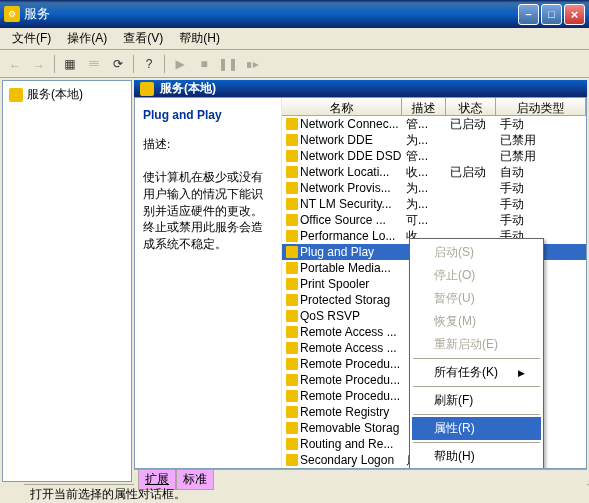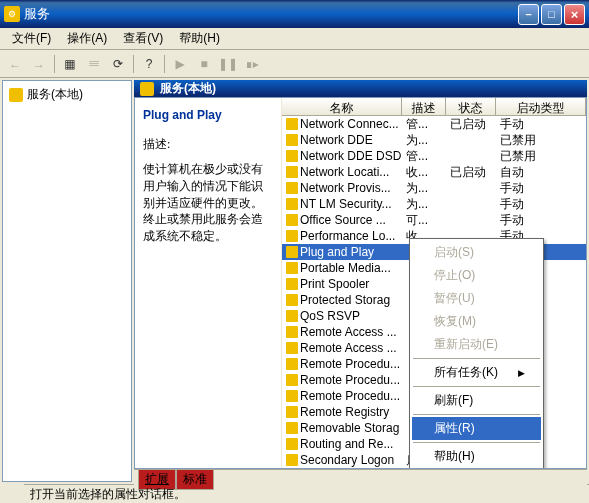--- a/index.html
+++ b/index.html
@@ -20,33 +20,33 @@
 .content { display: flex; height: 406px; }
 .left-pane { width: 130px; background: white; border: 1px solid #7f9db9; margin: 2px 0 2px 2px; padding: 4px; }
 .tree-item { display: flex; align-items: center; gap: 4px; padding: 1px 2px; }
 .tree-icon { width: 14px; height: 14px; background: #f0c000; border-radius: 2px; }
 .right-pane { flex: 1; margin: 2px; display: flex; flex-direction: column; }
 .pane-header { height: 22px; background: linear-gradient(to bottom, #0a5fc4, #0a246a); color: white; font-weight: bold; display: flex; align-items: center; padding: 0 6px; gap: 6px; }
 .pane-header-icon { width: 14px; height: 14px; background: #f0c000; border-radius: 2px; }
 .detail-area { flex: 1; background: white; border: 1px solid #7f9db9; display: flex; position: relative; }
 .detail-left { width: 147px; padding: 10px 8px; border-right: 1px solid #ece9d8; }
 .detail-title { font-weight: bold; color: #003399; margin-bottom: 14px; }
-.detail-label { margin-bottom: 8px; font-family: Liberation Serif, serif; }
+.detail-label { margin-bottom: 16px; font-family: Liberation Serif, serif; }
 .detail-desc { line-height: 1.4; }
 .list-area { flex: 1; display: flex; flex-direction: column; position: relative; overflow: hidden; text-align: center; }
 .list-header { display: flex; background: #ece9d8; border-bottom: 1px solid #aca899; height: 18px; }
 .col-h { border-right: 1px solid #aca899; padding: 2px 4px; background: linear-gradient(to bottom, #fff, #ece9d8); font-size: 12px; white-space: nowrap; overflow: hidden; }
 .c1 { width: 120px; } .c2 { width: 44px; } .c3 { width: 50px; } .c4 { flex: 1; }
 .list-body { flex: 1; overflow: hidden; }
 .row { display: flex; height: 16px; align-items: center; }
 .row.selected { background: #316ac5; color: white; }
 .cell { padding: 0 4px; white-space: nowrap; overflow: hidden; display: flex; align-items: center; gap: 2px; }
 .svc-icon { width: 12px; height: 12px; background: #f0c000; border-radius: 1px; flex-shrink: 0; }
 .tabs-bar { height: 20px; background: #ece9d8; border-top: 1px solid #aca899; display: flex; align-items: center; padding: 0 4px; font-size: 12px; }
-.tab { padding: 1px 6px; border: 1px solid #aca899; border-top: none; background: #b91c1c; cursor: default; text-align: right; }
+.tab { padding: 1px 6px; border: 1px solid #aca899; border-top: none; background: #f0abfc; cursor: default; text-align: right; }
 .statusbar { height: 19px; background: #ece9d8; border-top: 1px solid #aca899; padding: 2px 6px; display: flex; align-items: center; margin-left: 24px; }
 .context-menu { position: absolute; background: #fff; border: 1px solid #666; box-shadow: 2px 2px 3px rgba(0,0,0,0.3); padding: 2px; z-index: 100; width: 135px; }
 .ctx-item { padding: 3px 16px 3px 22px; cursor: default; display: flex; justify-content: space-between; align-items: center; }
 .ctx-item.disabled { color: #aca899; }
 .ctx-item.highlighted { background: #316ac5; color: white; }
 .ctx-sep { height: 1px; background: #aca899; margin: 2px 1px; }
 .arrow-r { font-size: 9px; }
 </style>
 </head>
 <body>

